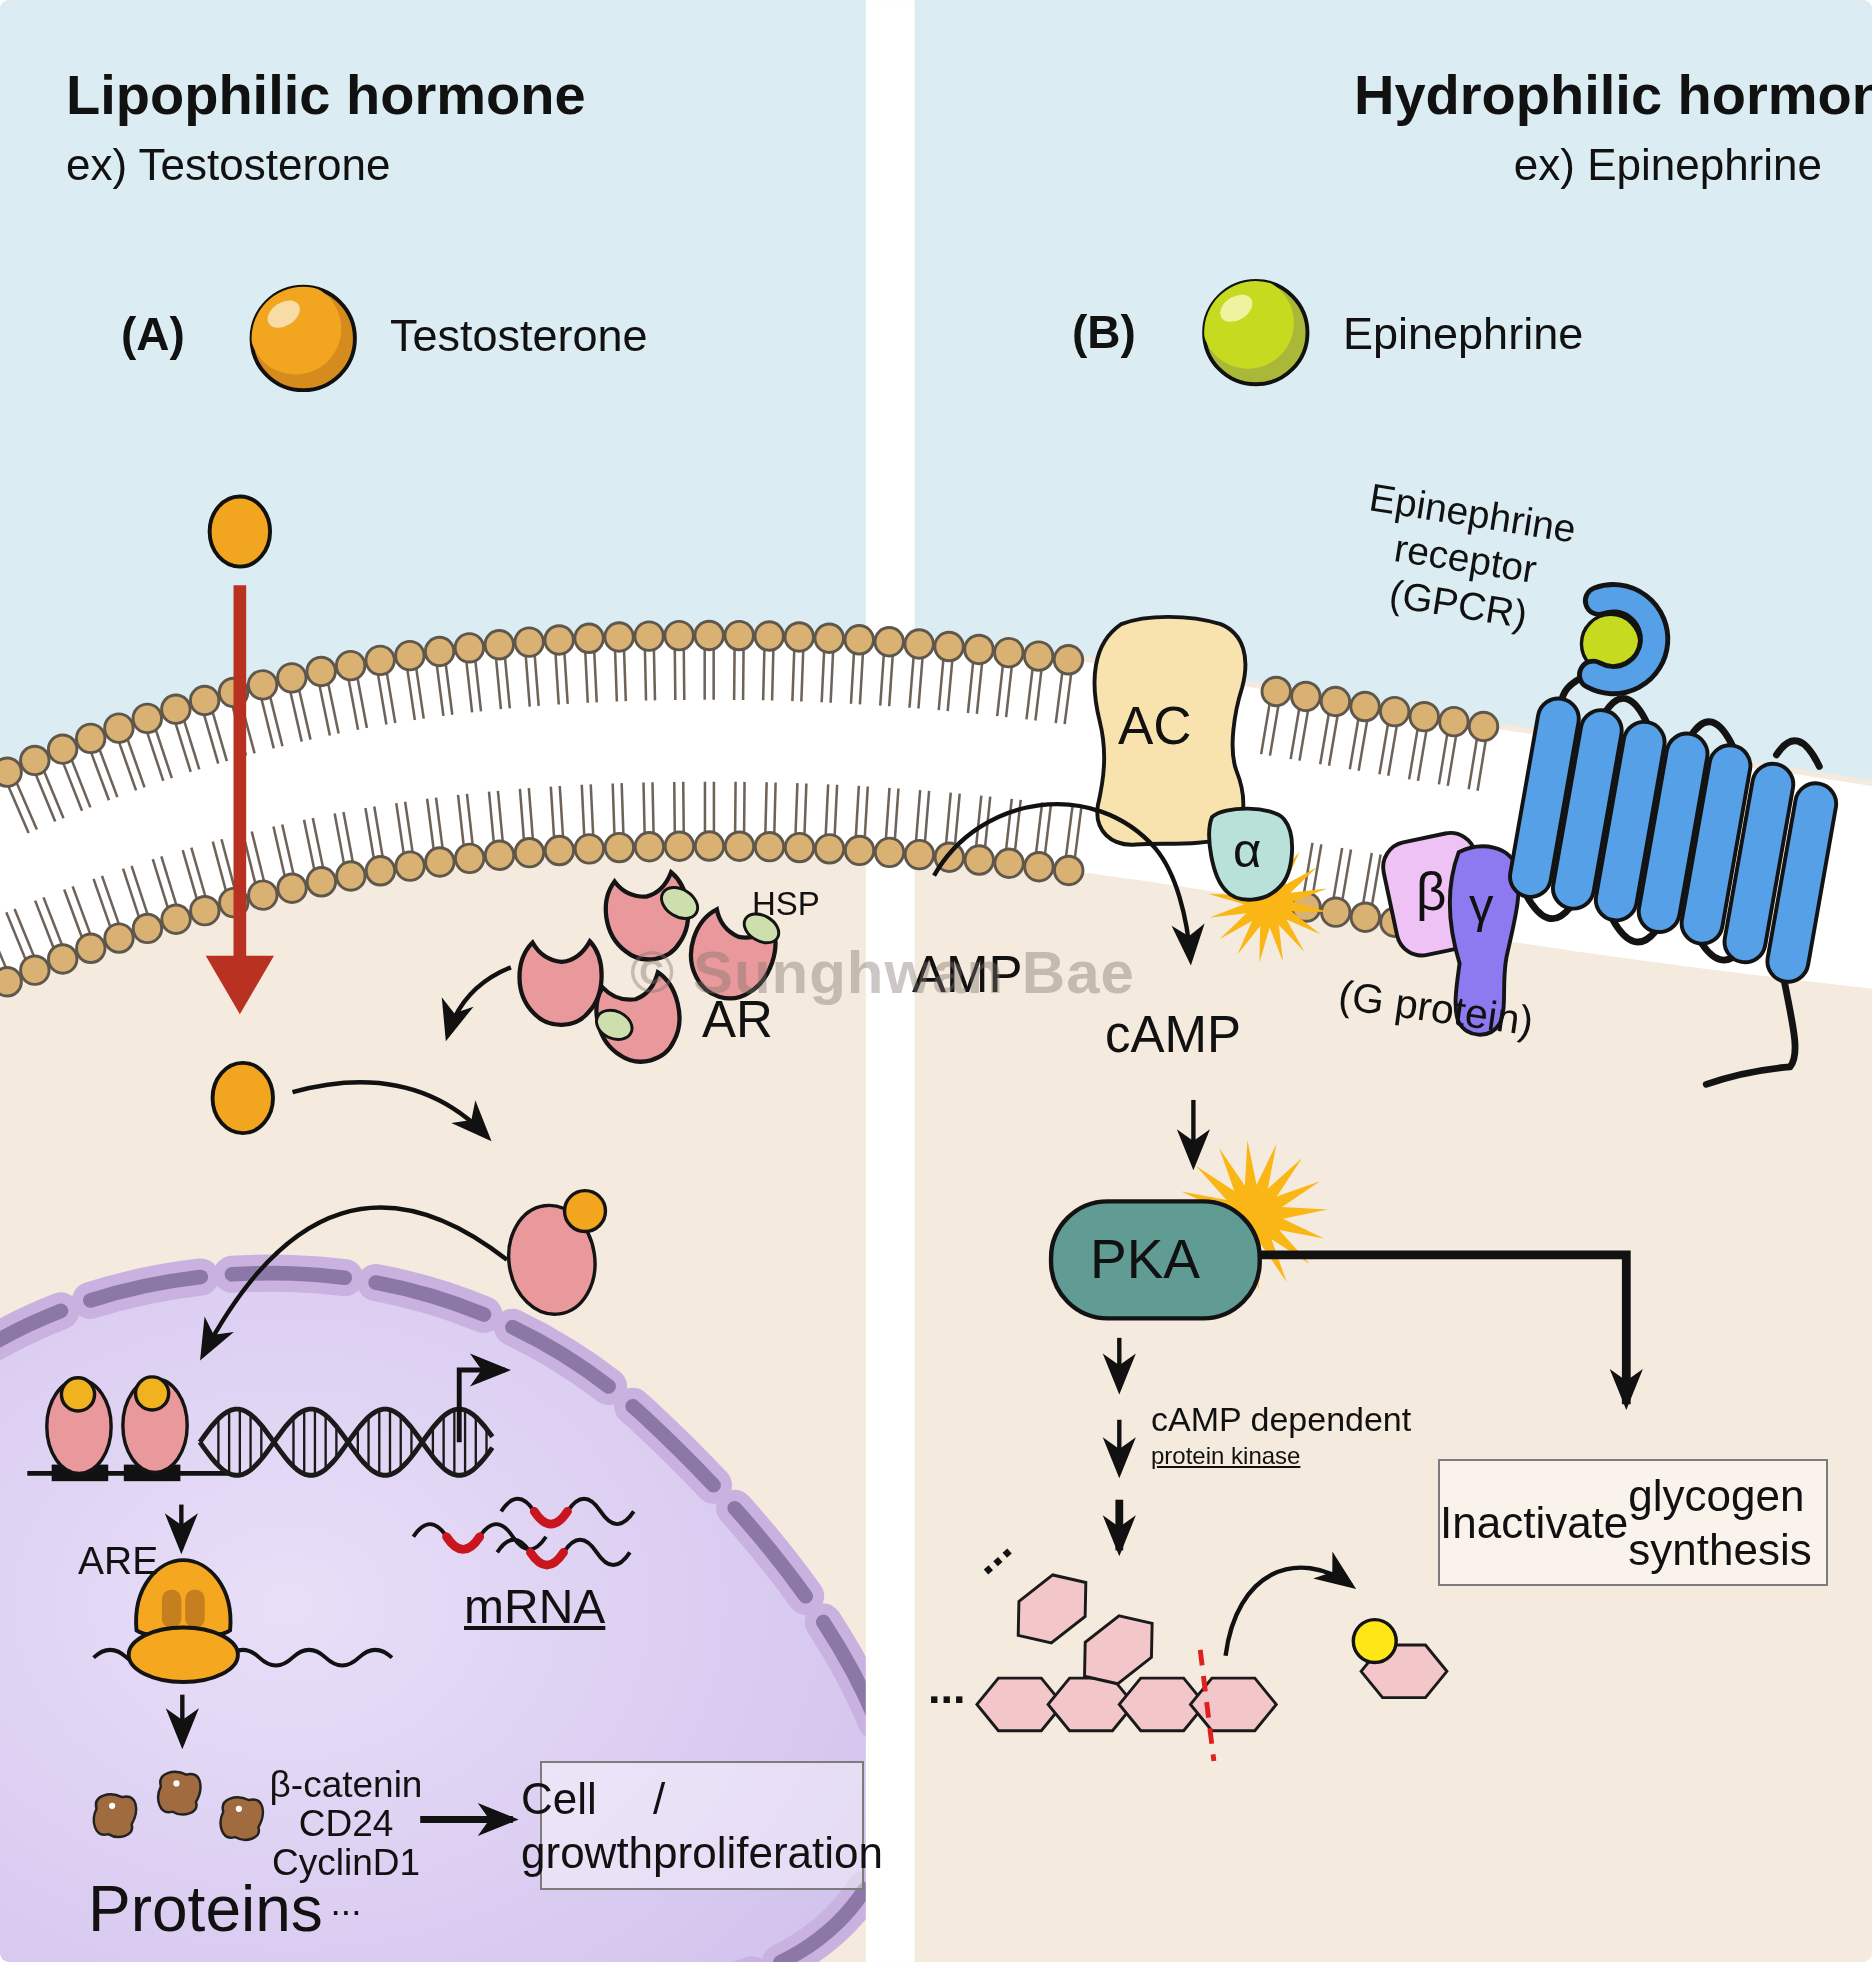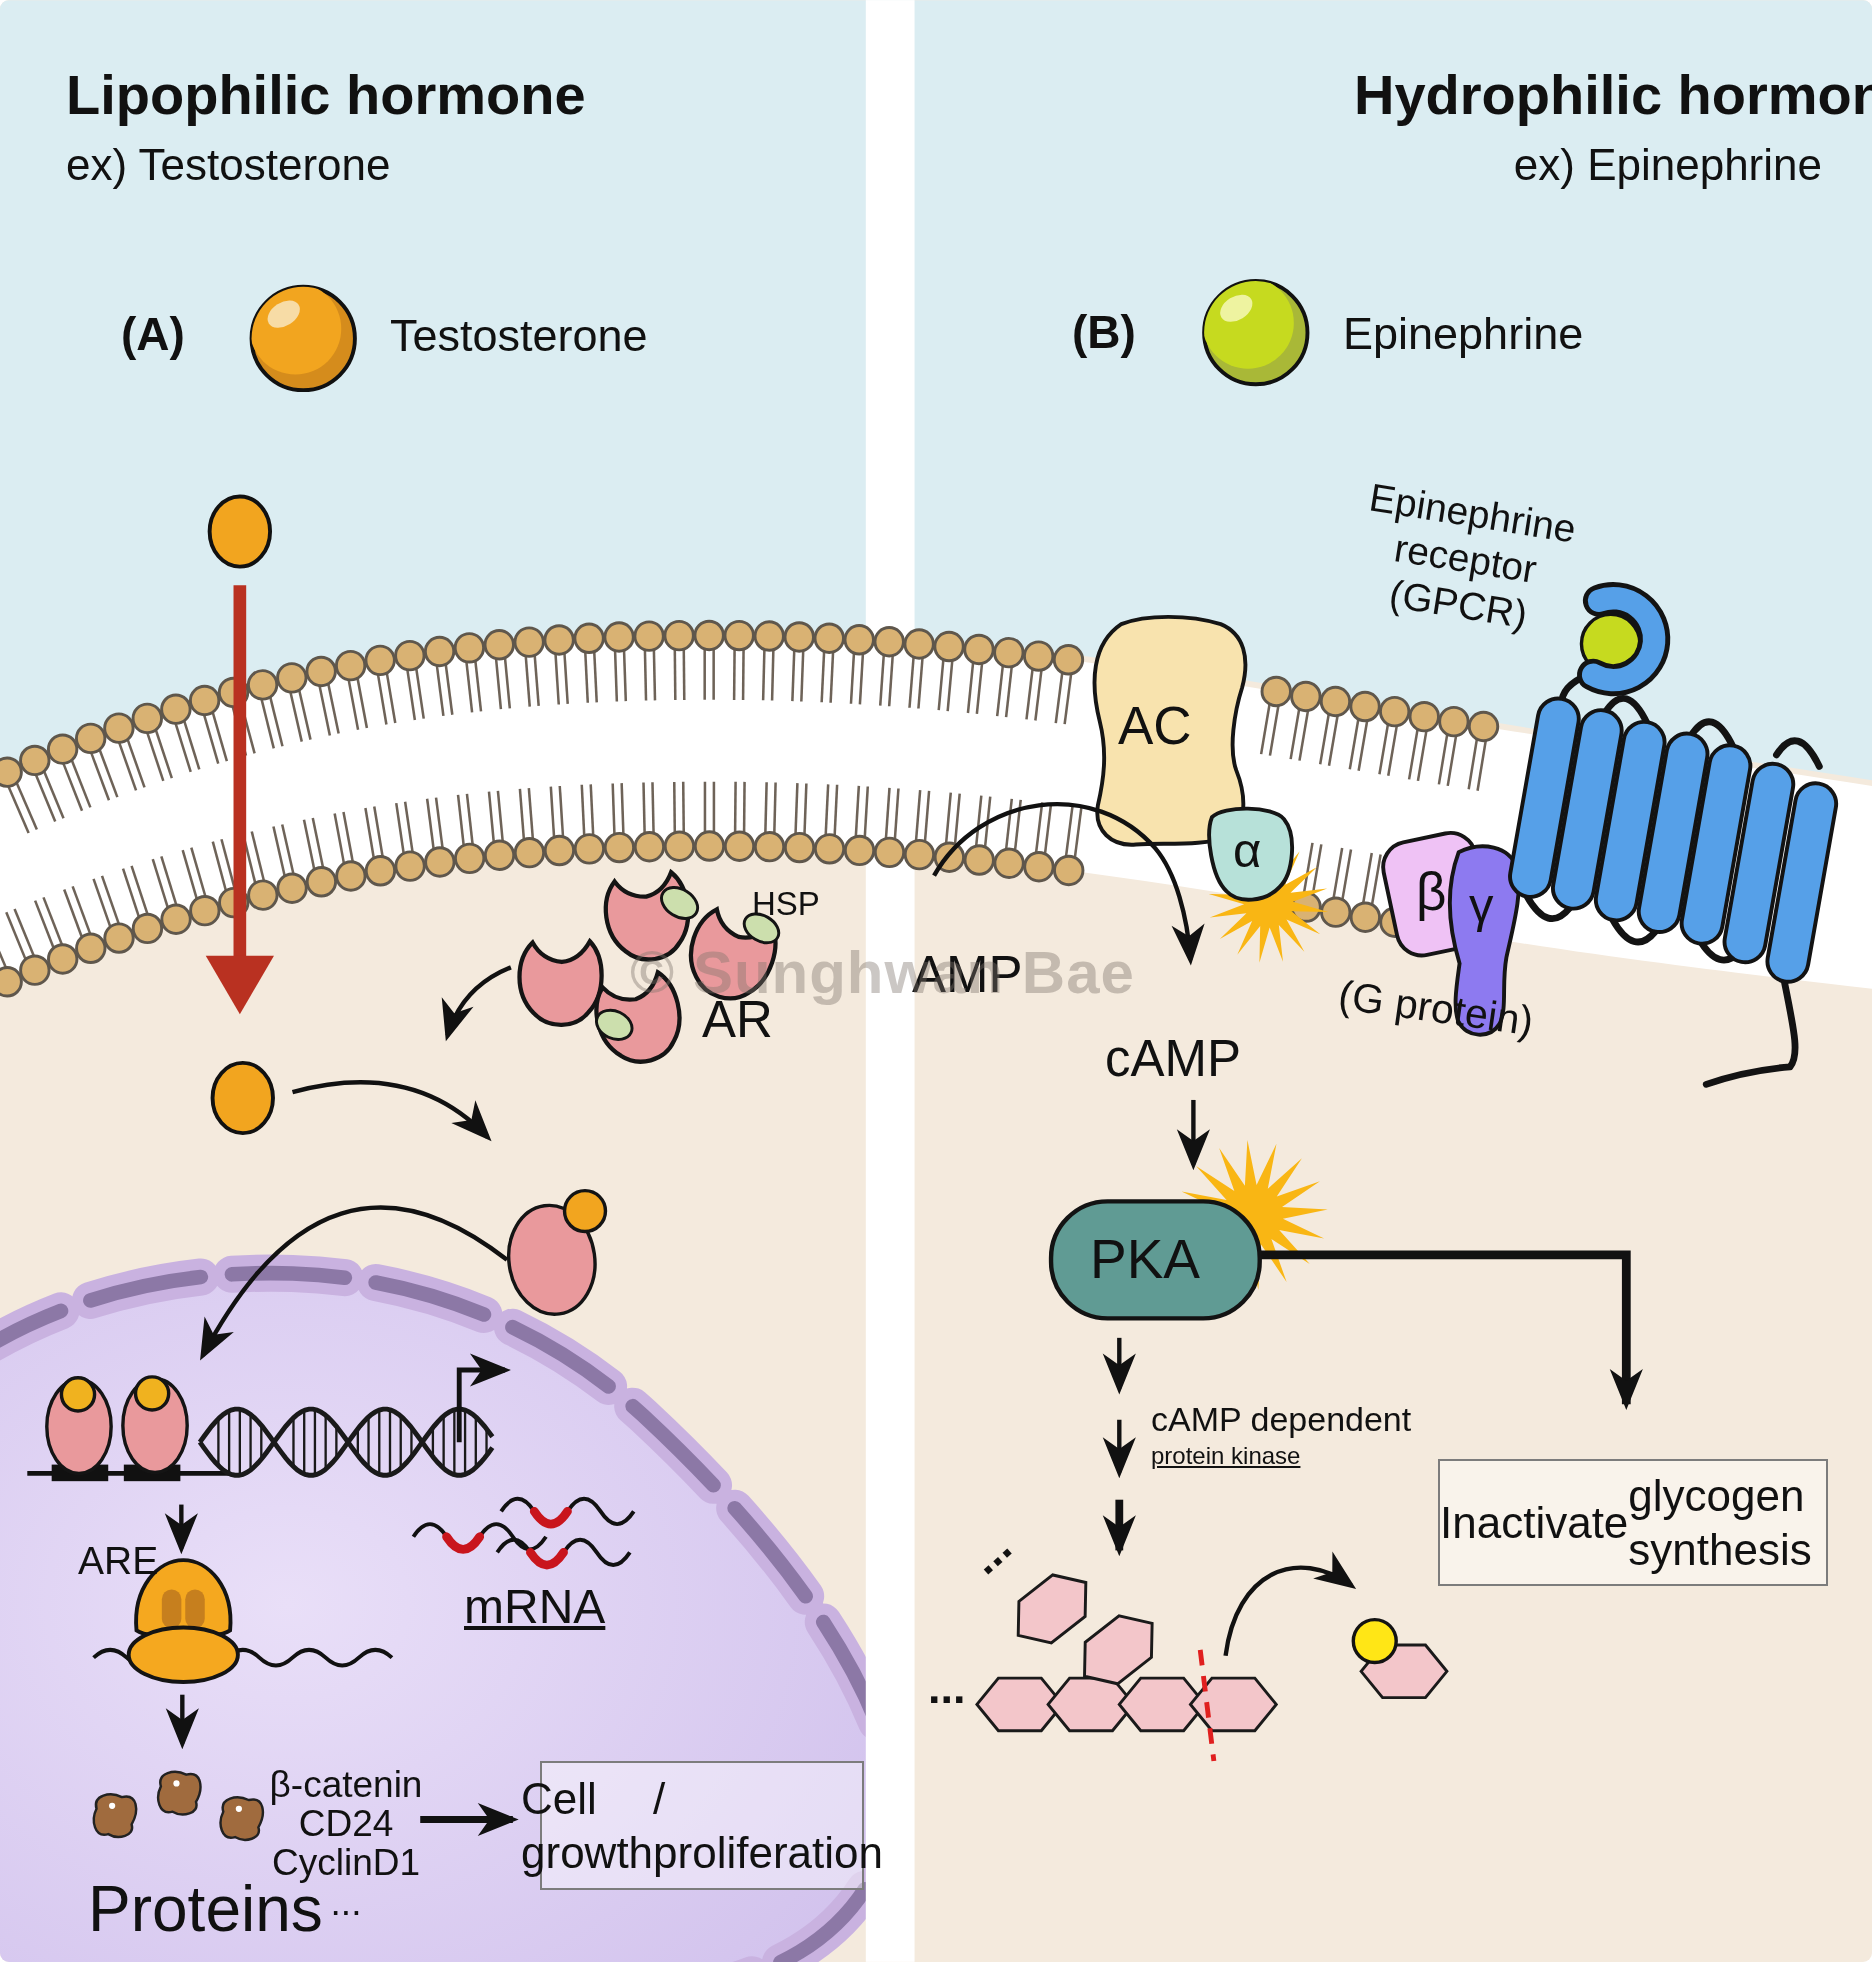--- a/index.html
+++ b/index.html
@@ -546,21 +546,21 @@
   <div class="bl">/ proliferation</div>
 </div>
 
 <div class="t" style="left:1118px;top:698px;font-size:53px;">AC</div>
 <div class="t" style="left:1233px;top:825px;font-size:49px;">α</div>
 <div class="t" style="left:1416px;top:864px;font-size:53px;">β</div>
 <div class="t" style="left:1469px;top:880px;font-size:49px;">γ</div>
 <div class="t" style="left:1338px;top:987px;font-size:41px;transform:rotate(8deg);">(G protein)</div>
 
 <div class="t" style="left:912px;top:948px;font-size:51px;">AMP</div>
-<div class="t" style="left:1105px;top:1008px;font-size:51px;margin-top:24px;">cAMP</div>
+<div class="t" style="left:1105px;top:1008px;font-size:51px;">cAMP</div>
 <div class="t" style="left:1090px;top:1231px;font-size:55px;">PKA</div>
 
 <div class="t" style="left:1151px;top:1402px;font-size:34px;">cAMP dependent</div>
 <div class="t" style="left:1151px;top:1443px;font-size:24px;text-decoration:underline;">protein kinase</div>
 
 <div class="box" style="left:1438px;top:1459px;width:386px;height:123px;">
   <div class="bl">Inactivate</div>
   <div class="bl">glycogen synthesis</div>
 </div>
 

